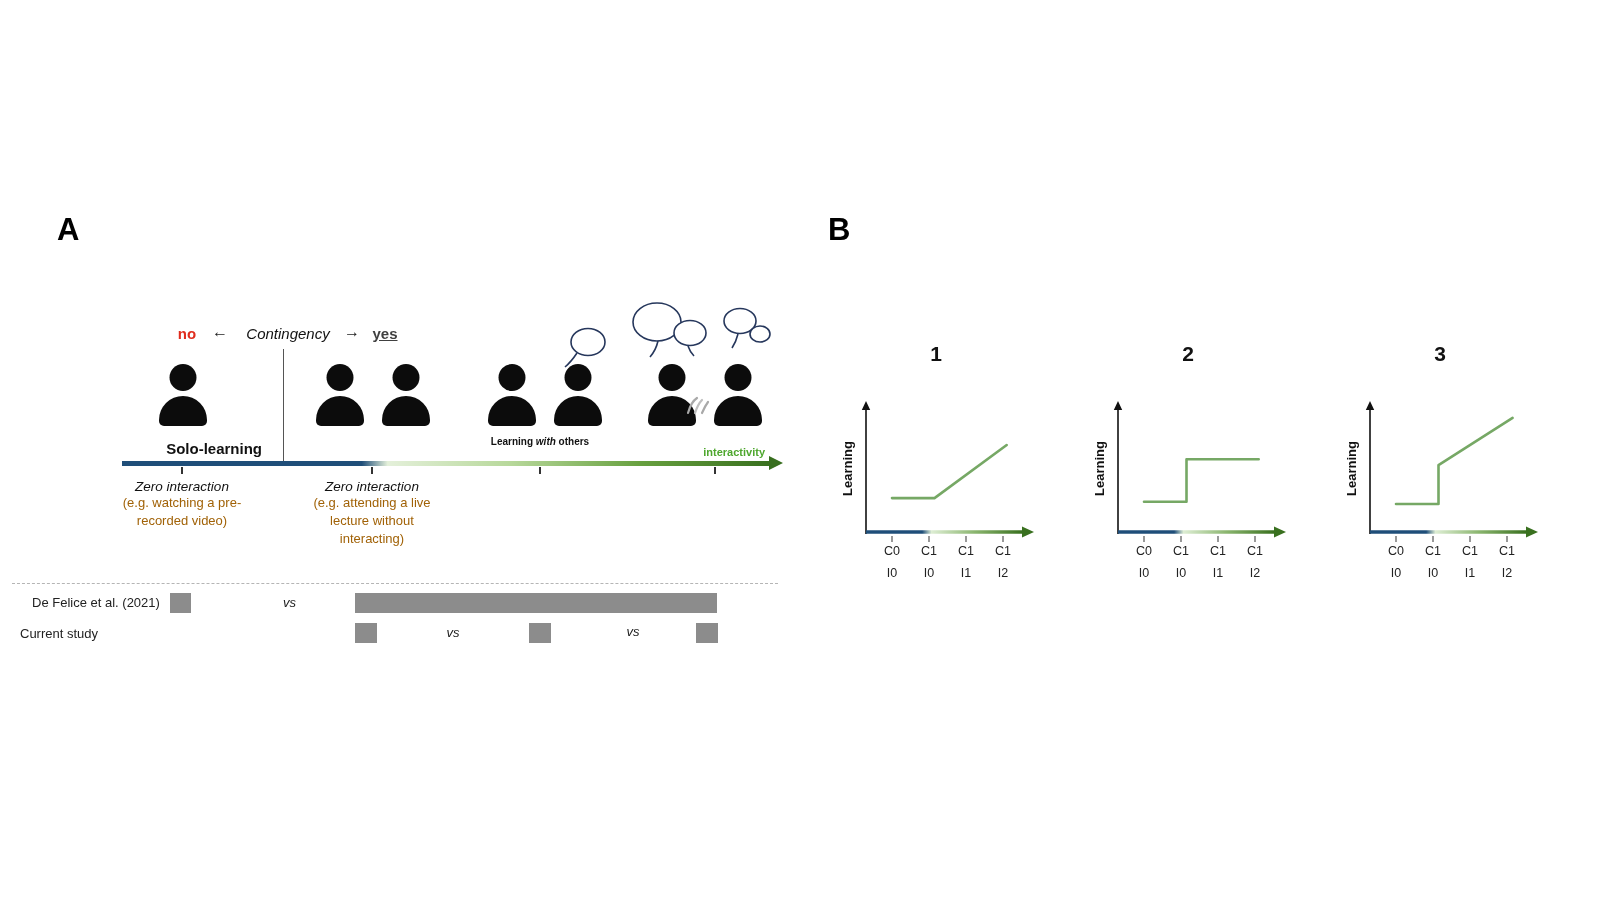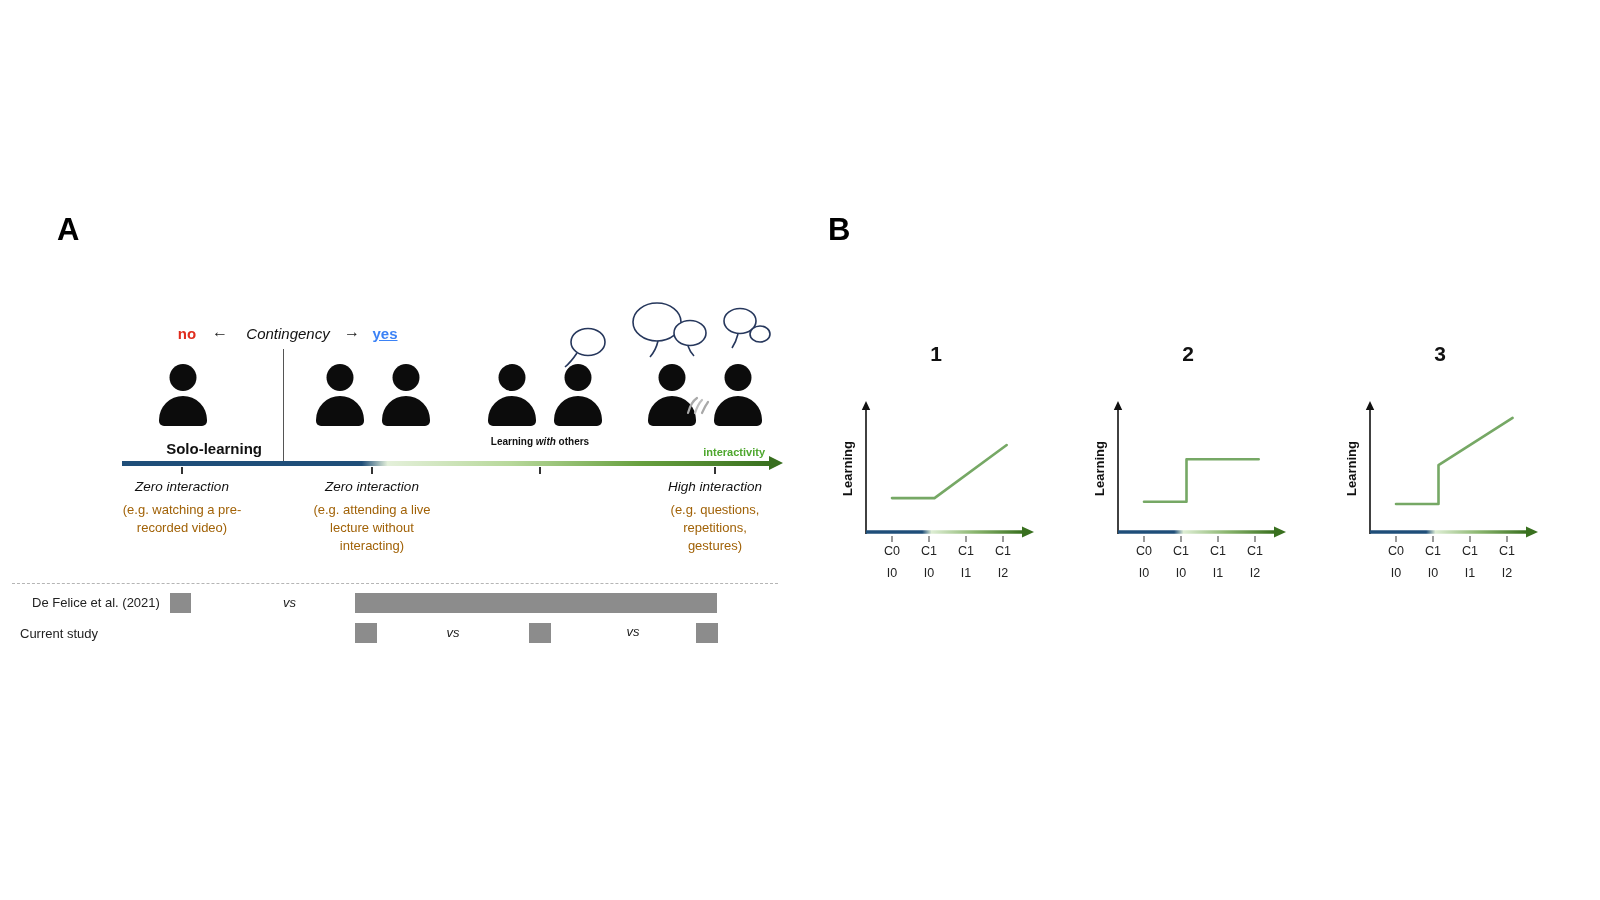--- a/index.html
+++ b/index.html
@@ -7,41 +7,41 @@
   #figure{position:relative;width:1600px;height:900px;background:#fff;overflow:hidden;}
   .abs{position:absolute;}
 
   .panel-label{font-size:31px;font-weight:800;color:#000;}
 
   
   .cont-no{left:168px;top:325px;width:38px;text-align:center;font-size:15px;font-weight:700;color:#e02d1e;}
   .cont-arrow-l{left:202px;top:323px;width:36px;text-align:center;font-size:16px;color:#222;}
   .cont-title{left:234px;top:325px;width:108px;text-align:center;font-size:15px;font-style:italic;color:#111;}
   .cont-arrow-r{left:334px;top:323px;width:36px;text-align:center;font-size:16px;color:#222;}
-  .cont-yes{left:366px;top:325px;width:38px;text-align:center;font-size:15px;font-weight:700;color:#3b82f6;text-decoration:underline;}
+  .cont-yes{left:366px;top:325px;width:38px;text-align:center;font-size:15px;font-weight:700;color:#404040;text-decoration:underline;}
 
   .divider-v{left:283px;top:349px;width:1px;height:112px;background:#555;}
 
   
   .person{position:absolute;width:52px;height:62px;}
   .person .head{position:absolute;top:0;left:50%;transform:translateX(-50%);width:27px;height:27px;border-radius:50%;background:#0c0c0c;}
   .person .torso{position:absolute;bottom:0;left:50%;transform:translateX(-50%);width:48px;height:30px;background:#0c0c0c;border-radius:24px 24px 5px 5px;}
 
   .solo-label{left:102px;top:440px;width:160px;text-align:right;font-size:15px;font-weight:700;}
   .with-label{left:440px;top:436px;width:200px;text-align:center;font-size:10px;font-weight:700;}
   .with-label .em{font-style:italic;}
   .interactivity-label{left:655px;top:446px;width:110px;text-align:right;font-size:11px;font-weight:700;color:#4ea72e;}
 
   .gradbar{left:122px;top:461px;width:648px;height:5px;
     background:linear-gradient(to right,#1f4e79 0%,#1f4e79 37%,#e4f0da 41%,#b7d89a 60%,#67a03f 80%,#39701f 100%);}
   .gradbar-arrow{left:769px;top:456px;width:0;height:0;border-left:14px solid #386e1f;border-top:7.5px solid transparent;border-bottom:7.5px solid transparent;}
   .spec-tick{top:467px;width:2px;height:7px;background:#333;}
 
   .tick-block{top:479px;width:180px;text-align:center;}
-  .tick-title{font-style:italic;font-size:13.5px;margin-bottom:7px;color:#111;}
+  .tick-title{font-style:italic;font-size:13.5px;margin-bottom:0;color:#111;}
   .tick-line{font-size:13px;line-height:18px;color:#a16207;}
 
   .dashed-div{left:12px;top:583px;width:766px;border-top:1px dashed #b5b5b5;height:0;}
 
   .cmp-label{font-size:13px;color:#222;}
   .cmp-sq{background:#8c8c8c;}
   .cmp-bar{background:#8c8c8c;}
   .vs{font-style:italic;font-size:13px;color:#222;}
 
   .bubble-wrap{position:absolute;}
@@ -142,26 +142,20 @@
   <div class="abs tick-block" style="left:92px;">
     <div class="tick-title">Zero interaction</div>
     <div class="tick-line">(e.g. watching a pre-</div>
     <div class="tick-line">recorded video)</div>
   </div>
   <div class="abs tick-block" style="left:282px;">
     <div class="tick-title">Zero interaction</div>
     <div class="tick-line">(e.g. attending a live</div>
     <div class="tick-line">lecture without</div>
     <div class="tick-line">interacting)</div>
-  </div>
-  <div class="abs tick-block" style="left:625px;">
-    <div class="tick-title">High interaction</div>
-    <div class="tick-line">(e.g. questions,</div>
-    <div class="tick-line">repetitions,</div>
-    <div class="tick-line">gestures)</div>
   </div>
 
   <div class="abs dashed-div"></div>
 
   <div class="abs cmp-label" style="left:32px;top:595px;text-align:right;">De Felice et al. (2021)</div>
   <div class="abs cmp-sq" style="left:170px;top:593px;width:21px;height:20px;"></div>
   <div class="abs vs" style="left:283px;top:595px;">vs</div>
   <div class="abs cmp-bar" style="left:355px;top:593px;width:362px;height:20px;"></div>
 
   <div class="abs cmp-label" style="left:20px;top:626px;">Current study</div>

